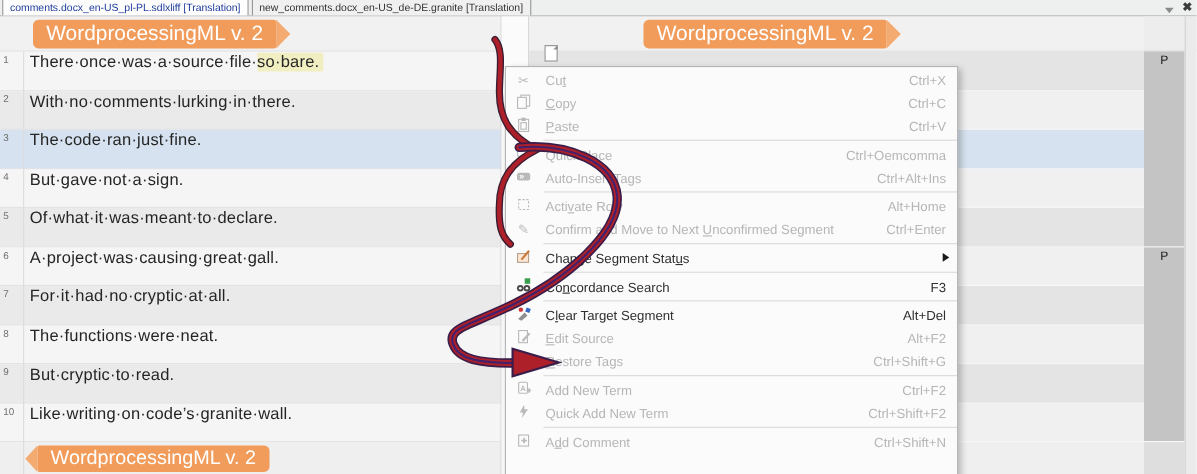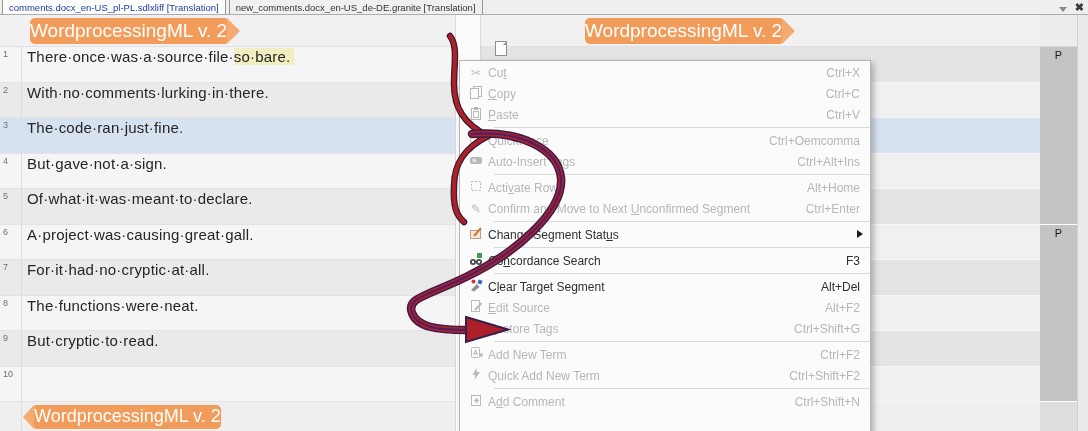--- a/index.html
+++ b/index.html
@@ -31,36 +31,36 @@
 
   
   .structcol-top { position:absolute; left:1040px; top:15px; width:37px; height:32px; background:#ededed; border-bottom:1px solid #d8d8d8; }
   .pblock { position:absolute; left:1040px; width:37px; background:#c4c4c4; border-bottom:1px solid #fdfdfd; font-size:11px; color:#1a1a1a; text-align:center; padding-top:2px; }
   .pblock.b1 { top:47px; height:178px; }
   .pblock.b2 { top:225px; height:177px; }
   .structcol-bot { position:absolute; left:1040px; top:402px; width:37px; height:29px; background:#dedede; }
   .scrollstrip { position:absolute; left:1077px; top:15px; width:11px; height:416px; background:#ebebeb; border-left:1px solid #d2d2d2; }
 
   
-  .banner { position:absolute; height:26px; background:#f19c5b; color:#fff; font-size:19px; line-height:25px; padding:0 0; border-radius:5px 2px 2px 5px; white-space:nowrap; }
+  .banner { position:absolute; height:26px; background:#f19c5b; color:#fff; font-size:19px; line-height:25px; padding:0 12px; border-radius:5px 2px 2px 5px; white-space:nowrap; }
   .banner.open::after { content:''; position:absolute; left:100%; top:0; width:0; height:0; border-top:13px solid transparent; border-bottom:13px solid transparent; border-left:13px solid #f3ab72; }
   .banner.close { border-radius:2px 5px 5px 2px; height:24px; line-height:23px; font-size:18px; }
   .banner.close::before { content:''; position:absolute; right:100%; top:0; width:0; height:0; border-top:12px solid transparent; border-bottom:12px solid transparent; border-right:11px solid #f3ab72; }
 
   
   .pageicon { position:absolute; left:495px; top:41px; width:12px; height:15px; background:#fff; border:1px solid #8f8f8f; }
   .pageicon::after { content:''; position:absolute; right:-1px; top:-1px; width:0; height:0; border-left:4px solid transparent; border-bottom:4px solid #8f8f8f; }
   .dashmark { position:absolute; left:454px; top:44px; height:19px; width:0; border-left:3px dashed #1a1a1a; }
 
   
   .menu { position:absolute; left:459px; top:60px; width:412px; height:379px; background:#fbfbfb; border:1px solid #b5b5b5; box-shadow:3px 3px 6px rgba(0,0,0,0.25); padding-top:1px; z-index:20; }
   .mi { height:21px; display:flex; align-items:center; font-size:12px; color:#2f2f2f; cursor:default; position:relative; }
   .mi.dis { color:#b6b6b6; }
   .mi .mic { width:22px; margin-left:5px; text-align:center; flex:0 0 22px; font-size:12px; line-height:14px; }
-  .mi .lbl { margin-left:1px; white-space:nowrap; }
+  .mi .lbl { margin-left:9px; white-space:nowrap; }
   .mi .sc { margin-left:auto; margin-right:10px; white-space:nowrap; }
   .msep { border-top:1px solid #dadada; margin:2px 0 2px 34px; height:0; }
   .subarrow { position:absolute; right:7px; top:6px; width:0; height:0; border-top:4.5px solid transparent; border-bottom:4.5px solid transparent; border-left:6px solid #1a1a1a; }
   .mi u { text-decoration:underline; }
 
   
   .overlay { position:absolute; left:0; top:0; width:1088px; height:431px; z-index:50; pointer-events:none; }
 </style>
 </head>
 <body>
@@ -110,20 +110,21 @@
   <div class="row lt" style="top:296px;height:35px;">
     <span class="num">8</span>
     <span class="txt">The·functions·were·neat.</span>
   </div>
   <div class="row dk" style="top:331px;height:36px;">
     <span class="num">9</span>
     <span class="txt">But·cryptic·to·read.</span>
   </div>
   <div class="row lt" style="top:367px;height:35px;">
     <span class="num">10</span>
+    <span class="txt">Like·writing·on·code’s·granite·wall.</span>
   </div>
 
   <div class="trow t-dk" style="top:47px;height:36px;"></div>
   <div class="trow t-lt" style="top:83px;height:35px;"></div>
   <div class="trow sel" style="top:118px;height:36px;"></div>
   <div class="trow t-lt" style="top:154px;height:35px;"></div>
   <div class="trow t-dk" style="top:189px;height:36px;"></div>
   <div class="trow t-lt" style="top:225px;height:35px;"></div>
   <div class="trow t-dk" style="top:260px;height:36px;"></div>
   <div class="trow t-lt" style="top:296px;height:35px;"></div>

